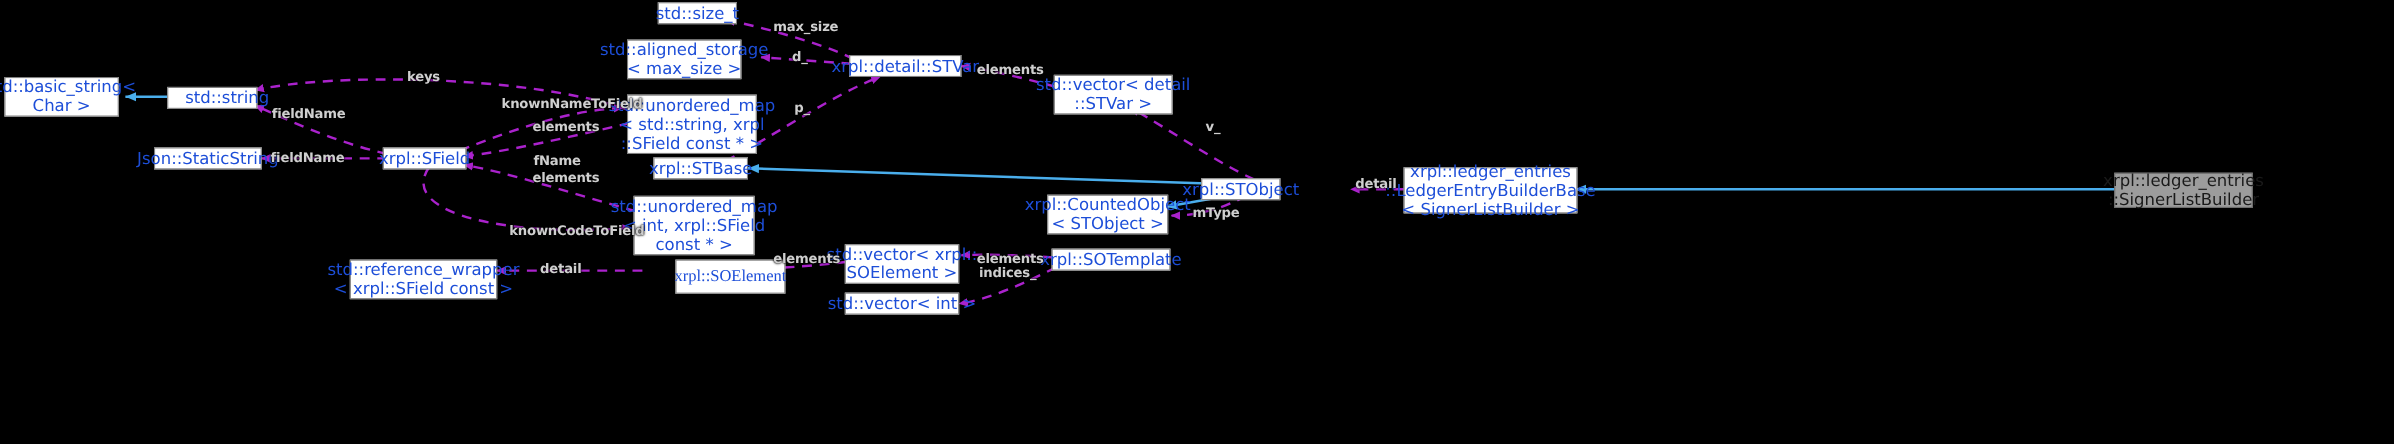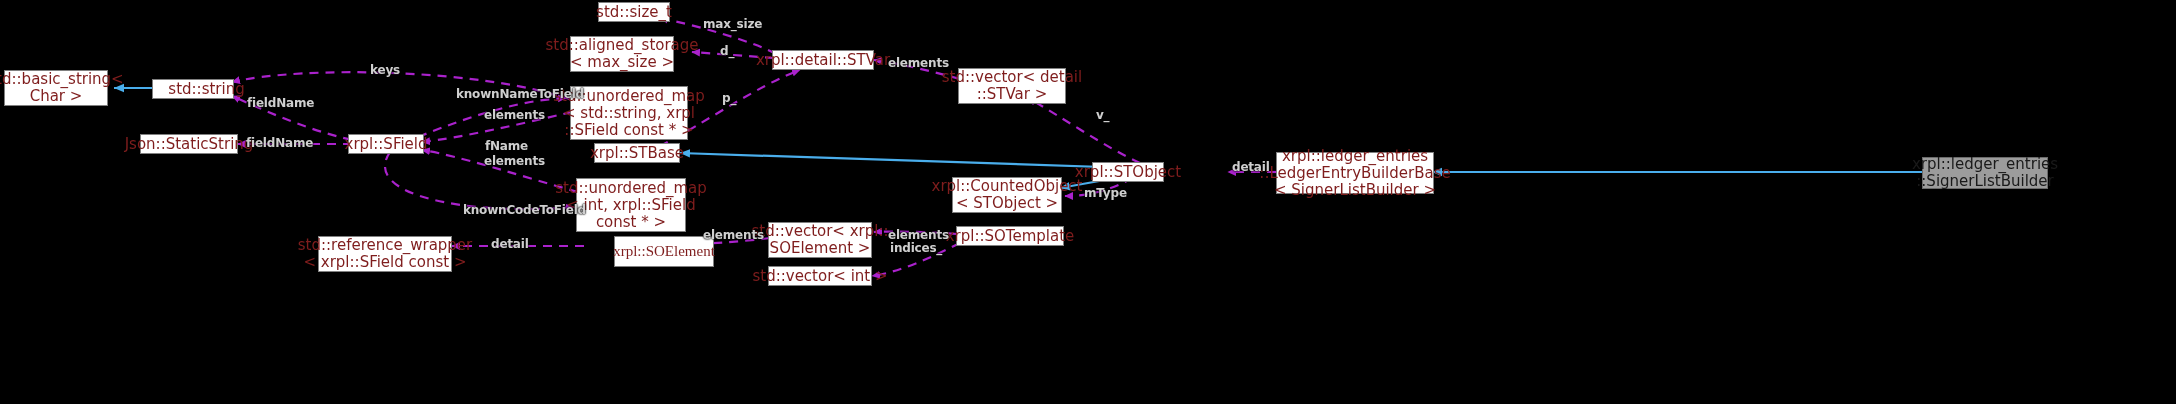--- a/index.html
+++ b/index.html
@@ -9,21 +9,21 @@
     background:#000;
     font-family:"DejaVu Sans","Liberation Sans",sans-serif;
     overflow:hidden;
   }
   svg#edges{position:absolute;left:0;top:0;width:2176px;height:404px;}
   .node{
     position:absolute;
     box-sizing:border-box;
     background:#ffffff;
     border:1px solid #808080;
-    color:#7f1d1d;
+    color:#1d4ed8;
     font-size:15px;
     line-height:17px;
     text-align:center;
     display:flex;
     align-items:center;
     justify-content:center;
     white-space:pre;
     letter-spacing:0px;
   }
   .node.current{

